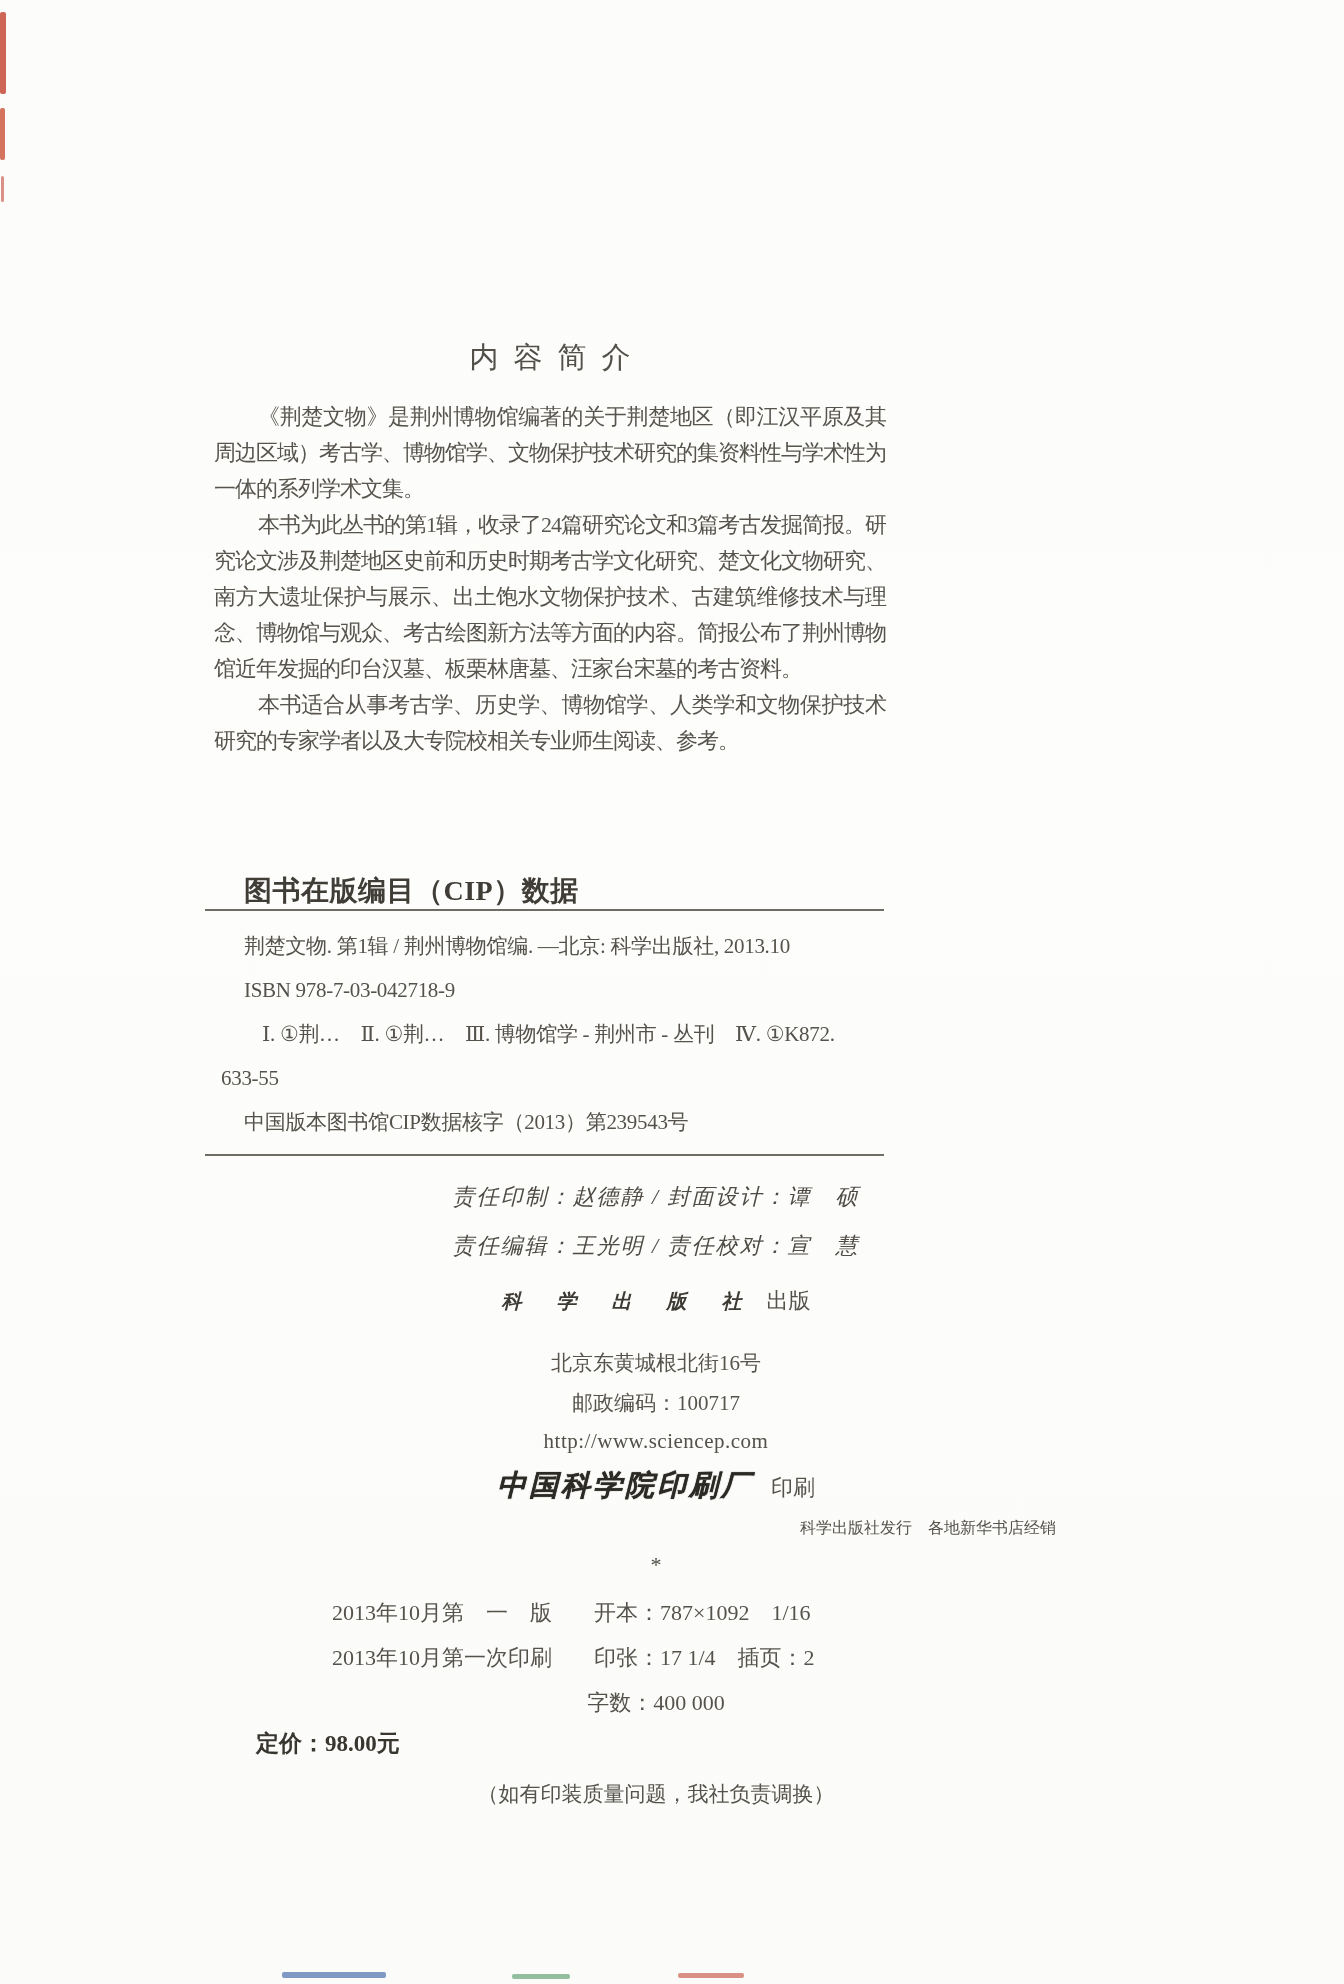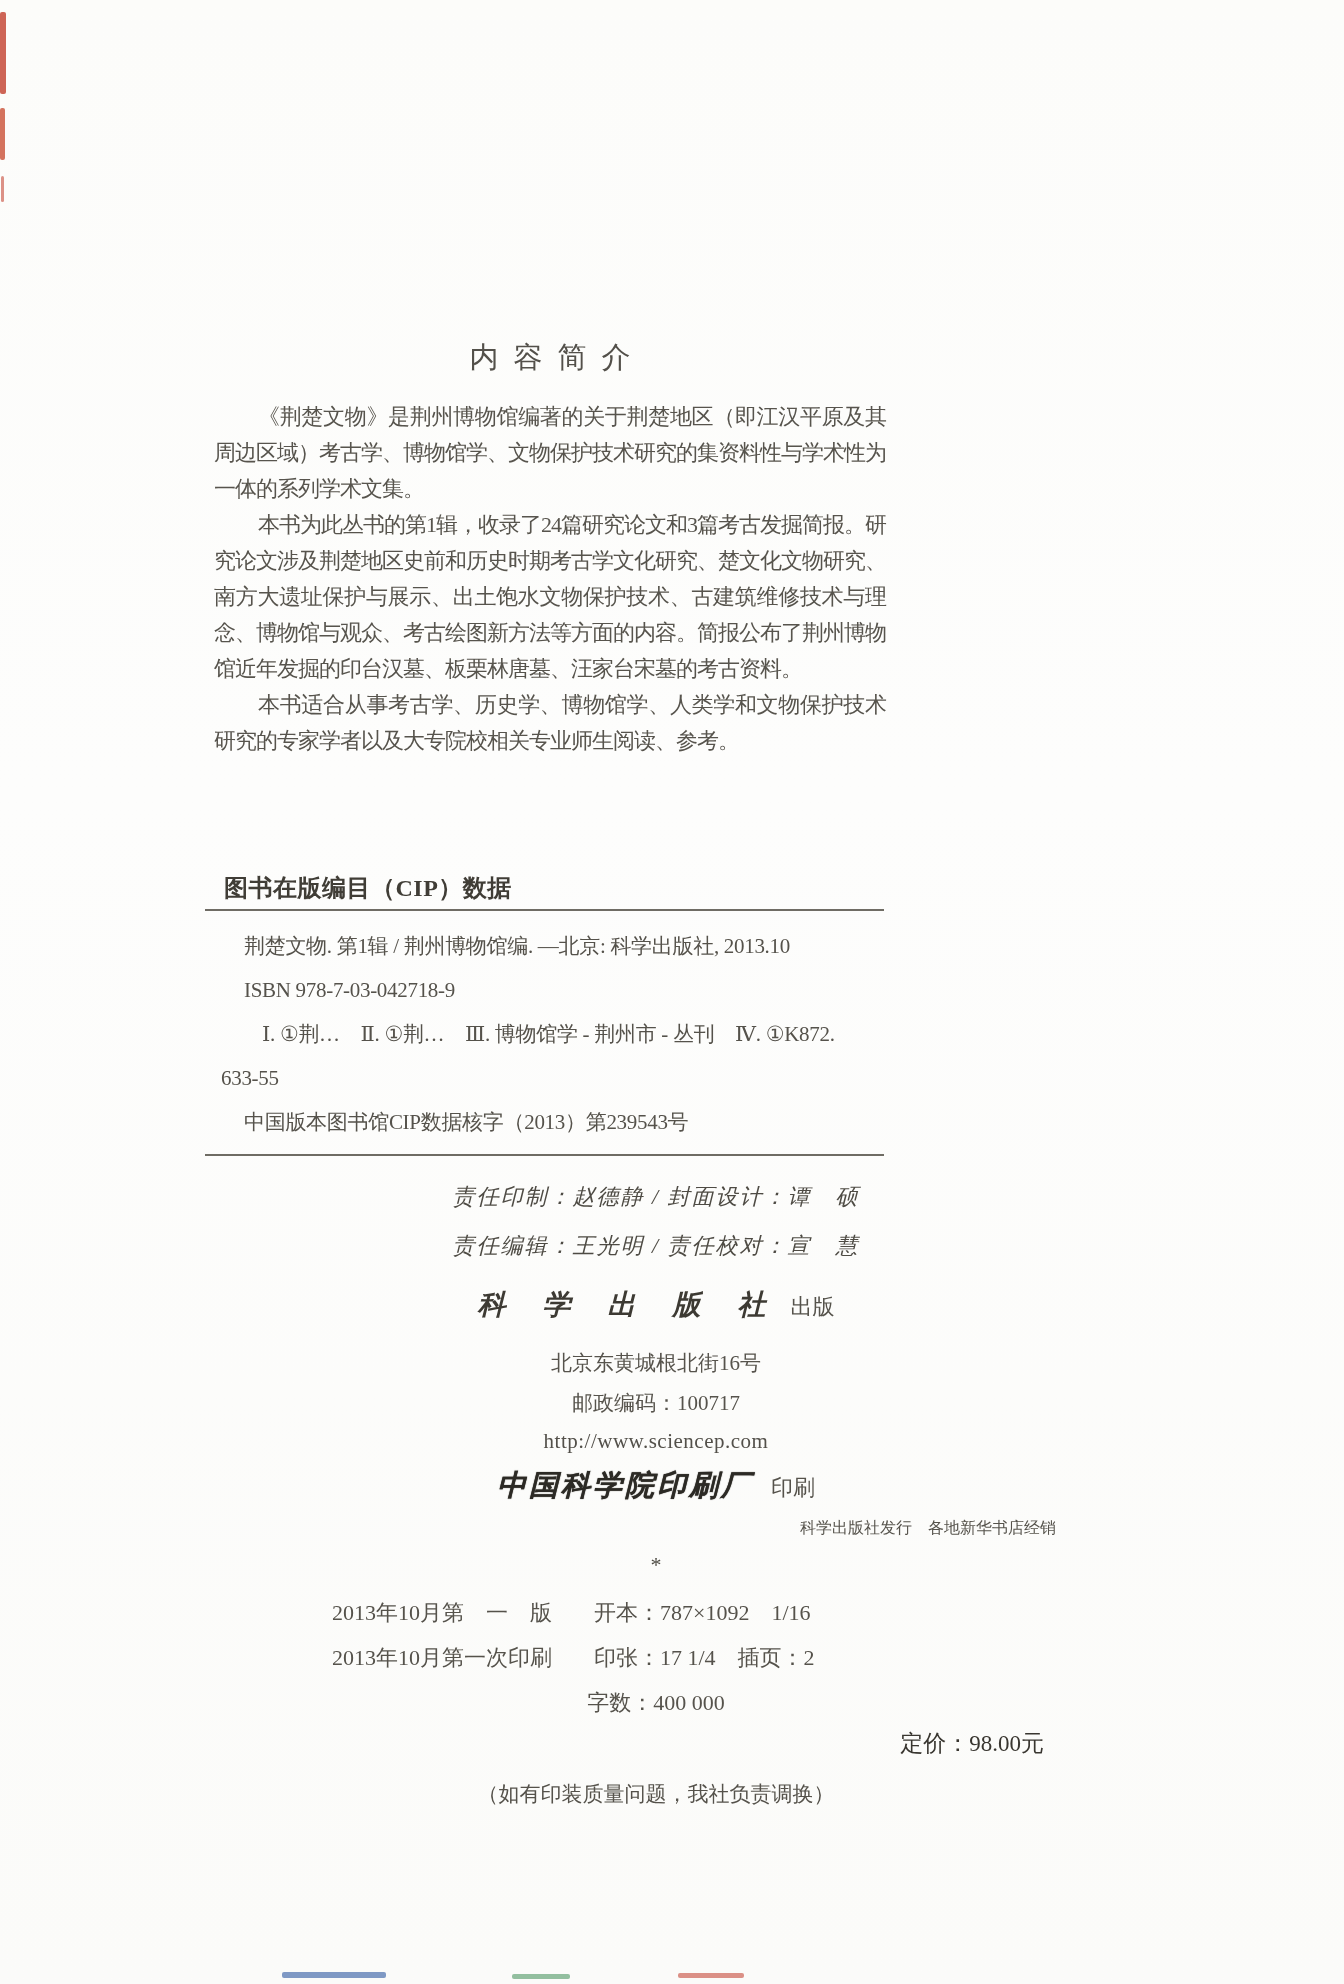--- a/index.html
+++ b/index.html
@@ -28,22 +28,22 @@
     color:#53504a;
   }
   .intro{
     position:absolute;left:214px;top:399px;width:672px;
     font-size:22px;line-height:36px;letter-spacing:-1px;
     text-align:justify;color:#57544d;
   }
   .intro p{margin:0;text-indent:2em;}
 
   .cip-heading{
-    position:absolute;left:224px;top:872px;
-    font-size:24px;font-weight:700;color:#403d36;letter-spacing:.5px;
+    position:absolute;left:244px;top:872px;
+    font-size:28px;font-weight:700;color:#403d36;letter-spacing:.5px;
   }
   .rule{position:absolute;left:205px;width:679px;height:0;border-top:2px solid #6f6c64;}
   .rule-top{top:909px;}
   .rule-bottom{top:1154px;}
   .cip-body{
     position:absolute;left:244px;top:933px;width:700px;
     font-size:21px;color:#55524b;letter-spacing:-.3px;
   }
   .cip-body p{margin:0 0 0 0;height:44px;line-height:26px;}
   .cip-line-class{padding-left:18px;}
@@ -51,21 +51,21 @@
 
   .staff{
     position:absolute;left:256px;top:1182px;width:800px;
     text-align:center;font-style:italic;
     font-size:22px;color:#4e4b44;letter-spacing:2px;
   }
   .staff p{margin:0 0 19px 0;}
 
   .pub-line{position:absolute;left:256px;top:1286px;width:800px;text-align:center;margin:0;}
   .calligraphy{
-    font-size:28px;font-weight:700;font-style:italic;
+    font-size:20px;font-weight:700;font-style:italic;
     letter-spacing:15px;color:#3d3a33;
   }
   .pub-label{font-size:22px;color:#55524b;padding-left:6px;}
   .pub-address{position:absolute;left:256px;top:1349px;width:800px;text-align:center;margin:0;font-size:21px;}
   .pub-postcode{position:absolute;left:256px;top:1389px;width:800px;text-align:center;margin:0;font-size:21px;}
   .pub-url{position:absolute;left:256px;top:1429px;width:800px;text-align:center;margin:0;font-size:21px;letter-spacing:.5px;color:#53504a;}
   .printer-line{position:absolute;left:256px;top:1466px;width:800px;text-align:center;margin:0;}
   .printer{
     font-size:29px;font-weight:900;font-style:italic;
     letter-spacing:3px;color:#2c2a25;
@@ -74,21 +74,21 @@
   .print-label{font-size:22px;color:#55524b;padding-left:14px;font-weight:400;}
   .pub-dist{position:absolute;left:256px;top:1518px;width:800px;text-align:right;margin:0;font-size:16px;}
   .star{position:absolute;left:256px;top:1552px;width:800px;text-align:center;margin:0;font-size:22px;color:#4e4b44;}
 
   .ed-row{position:absolute;left:332px;width:560px;display:flex;font-size:22px;color:#55524b;}
   .ed-row-1{top:1598px;}
   .ed-row-2{top:1643px;}
   .ed-left{width:262px;flex:0 0 auto;}
   .ed-right{flex:1;}
   .wordcount{position:absolute;left:256px;top:1688px;width:800px;text-align:center;margin:0;font-size:22px;}
-  .price{position:absolute;left:244px;top:1728px;width:800px;text-align:right;margin:0;font-size:23px;font-weight:400;color:#393630;}
+  .price{position:absolute;left:256px;top:1728px;width:800px;text-align:left;margin:0;font-size:23px;font-weight:700;color:#393630;}
   .notice{position:absolute;left:256px;top:1780px;width:800px;text-align:center;margin:0;font-size:21px;color:#55524b;}
 </style>
 </head>
 <body>
 
 <div class="page">
 
   <div class="edge-mark m-red1"></div>
   <div class="edge-mark m-red2"></div>
   <div class="edge-mark m-red3"></div>

